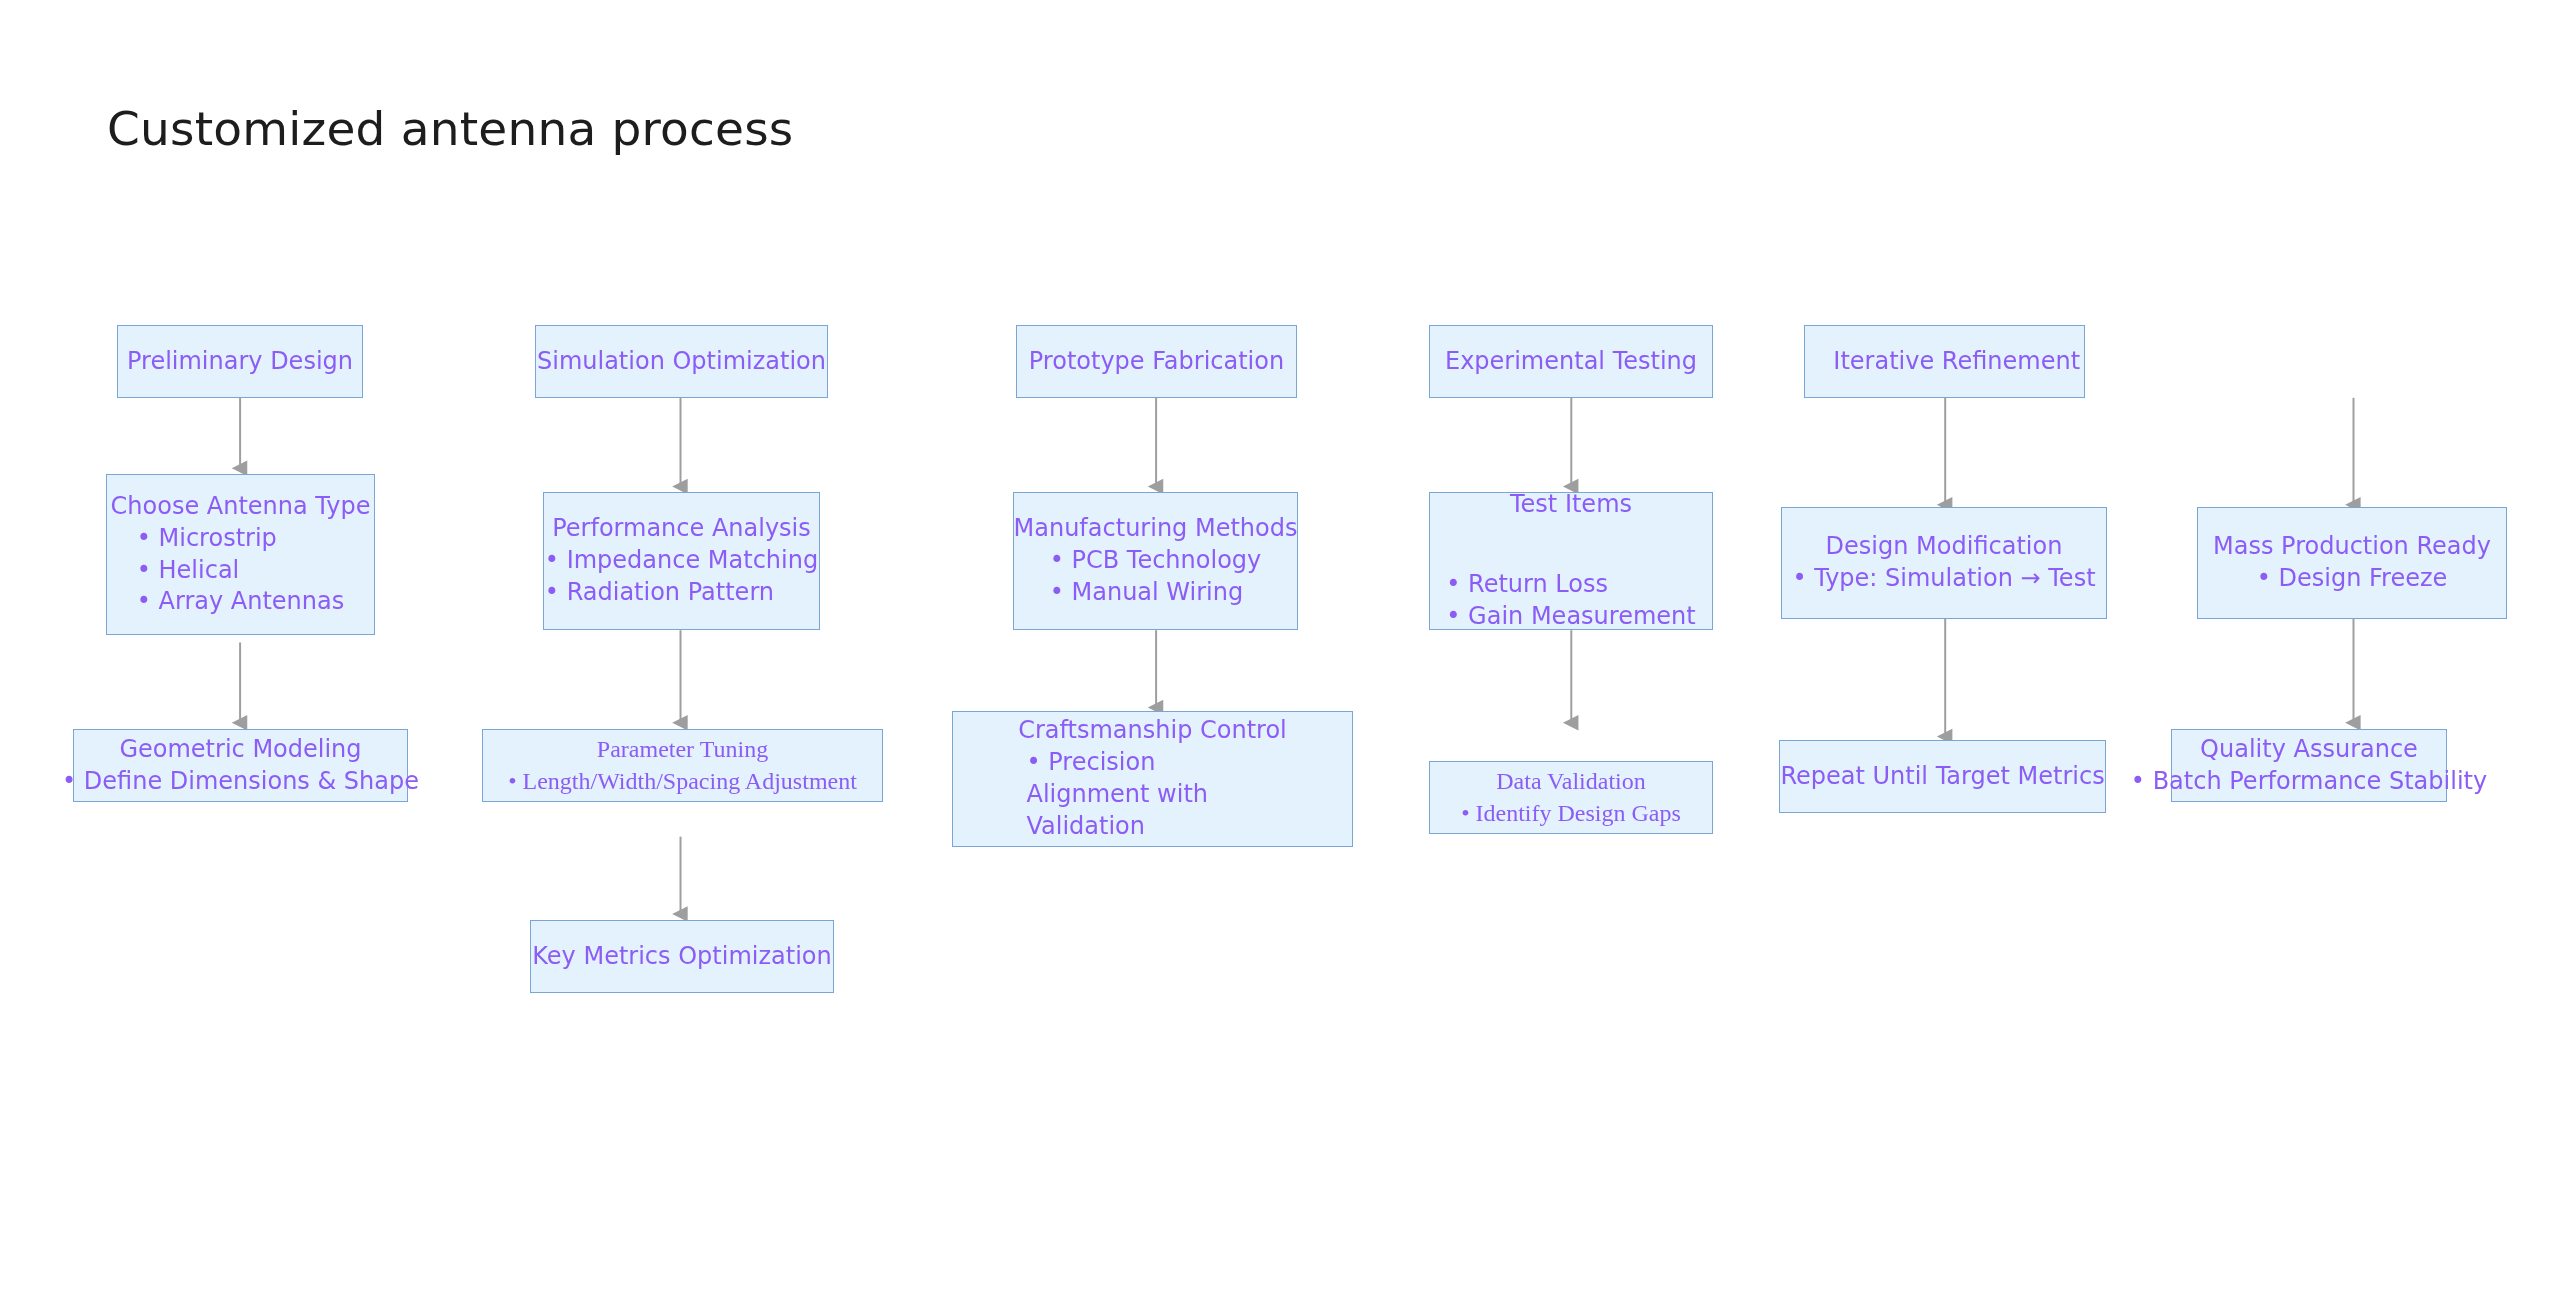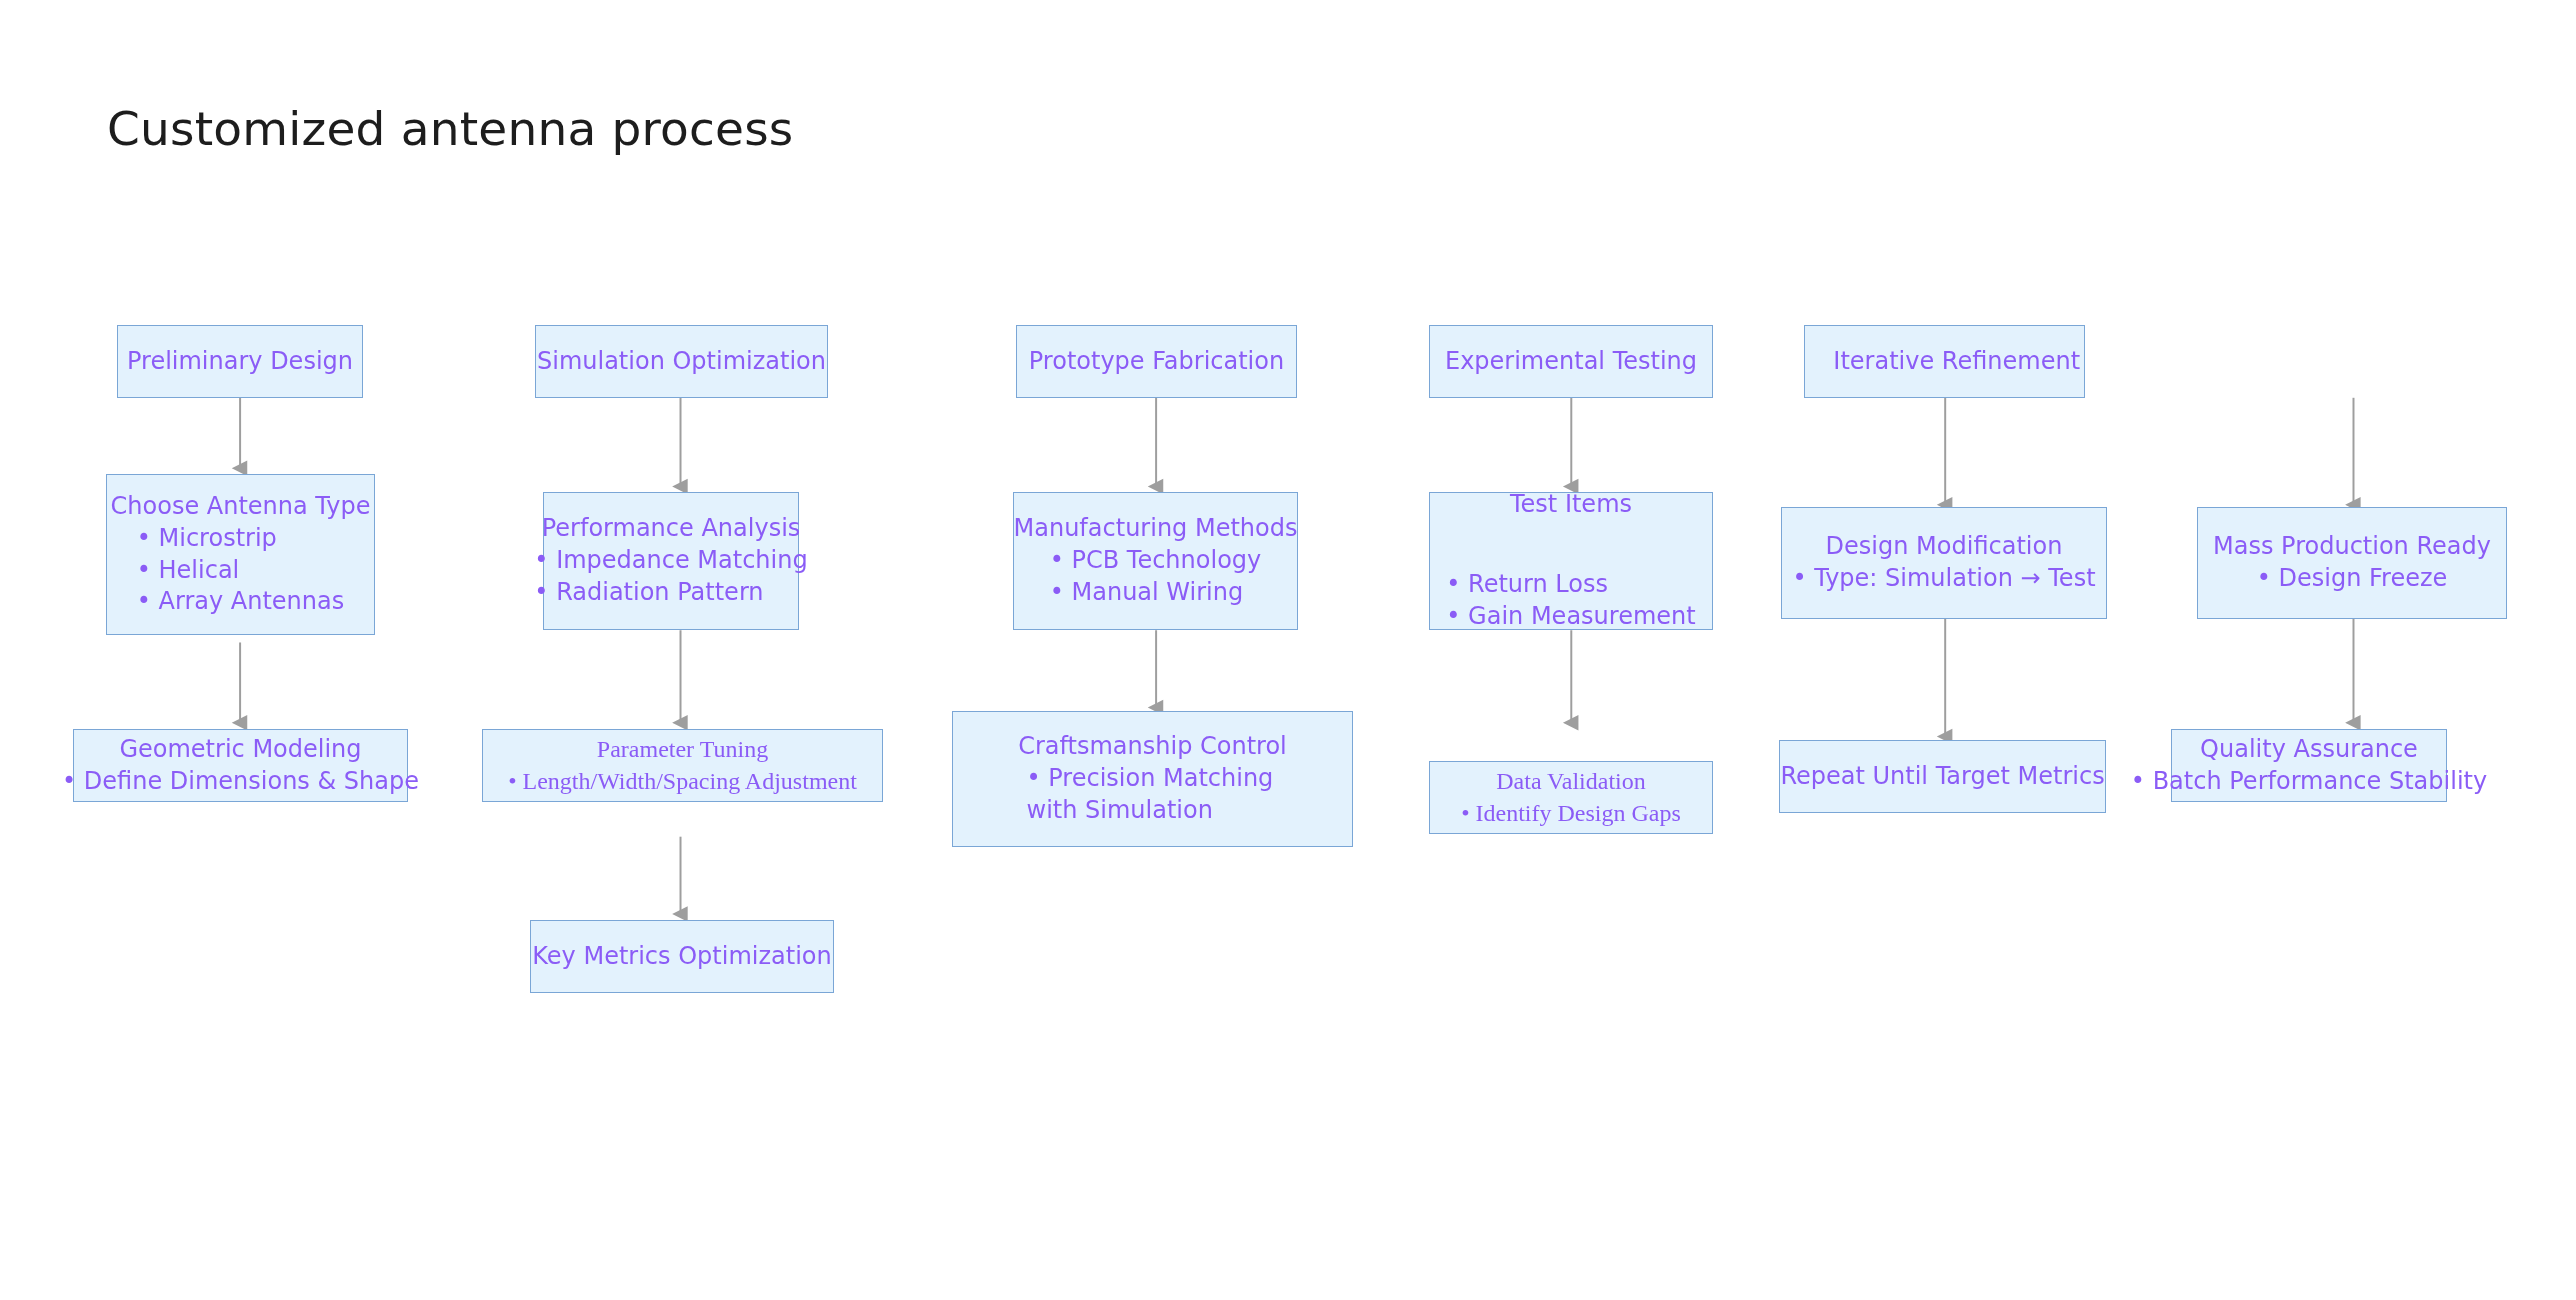--- a/index.html
+++ b/index.html
@@ -115,21 +115,21 @@
   <div class="node" style="left:73px; top:729px; width:335px; height:73px;">
     <span class="node-title">Geometric Modeling</span>
     <ul class="node-bullets">
       <li>• Define Dimensions &amp; Shape</li>
     </ul>
   </div>
 
   <div class="node" style="left:535px; top:325px; width:293px; height:73px;">
     <span class="node-title">Simulation Optimization</span>
   </div>
-  <div class="node" style="left:543px; top:492px; width:256px; height:138px;">
+  <div class="node" style="left:543px; top:492px; width:277px; height:138px;">
     <span class="node-title">Performance Analysis</span>
     <ul class="node-bullets">
       <li>• Impedance Matching</li>
       <li>• Radiation Pattern</li>
     </ul>
   </div>
   <div class="node" style="left:482px; top:729px; width:401px; height:73px;font-family:Liberation Serif, serif;">
     <span class="node-title">Parameter Tuning</span>
     <ul class="node-bullets">
       <li>• Length/Width/Spacing Adjustment</li>
@@ -145,21 +145,21 @@
   <div class="node" style="left:1013px; top:492px; width:285px; height:138px;">
     <span class="node-title">Manufacturing Methods</span>
     <ul class="node-bullets">
       <li>• PCB Technology</li>
       <li>• Manual Wiring</li>
     </ul>
   </div>
   <div class="node wrap" style="left:952px; top:711px; width:401px; height:136px;">
     <span class="node-title">Craftsmanship Control</span>
     <ul class="node-bullets" style="max-width:252px;">
-      <li>• Precision Matching with Simulation</li>
+      <li>• Precision Alignment with Validation</li>
     </ul>
   </div>
 
   <div class="node" style="left:1429px; top:325px; width:284px; height:73px;">
     <span class="node-title">Experimental Testing</span>
   </div>
   <div class="node" style="left:1429px; top:492px; width:284px; height:138px;gap:48px;">
     <span class="node-title">Test Items</span>
     <ul class="node-bullets">
       <li>• Return Loss</li>

